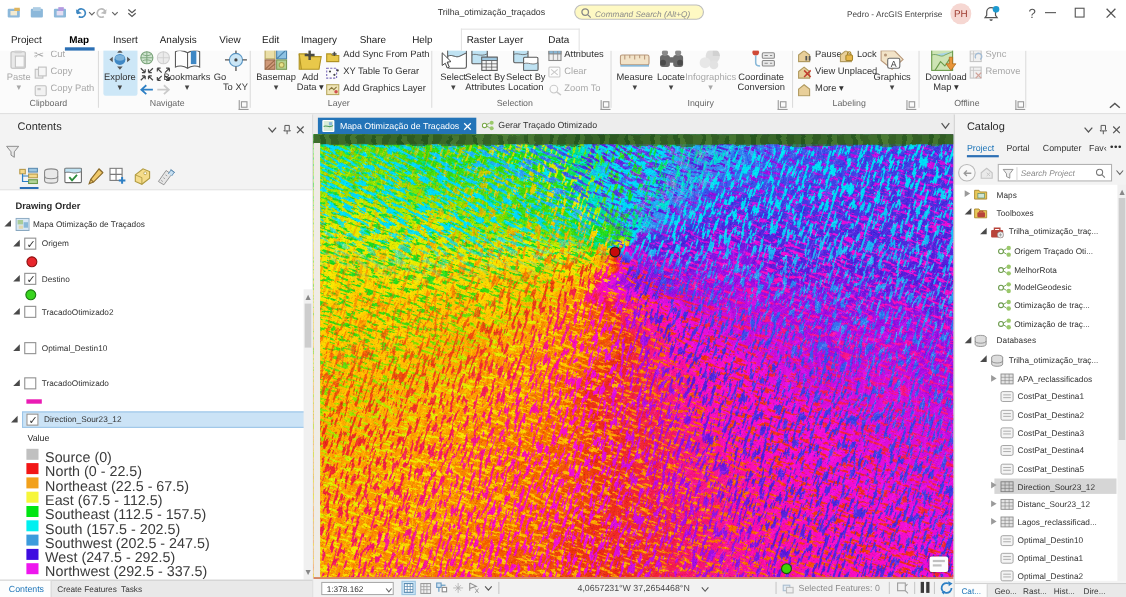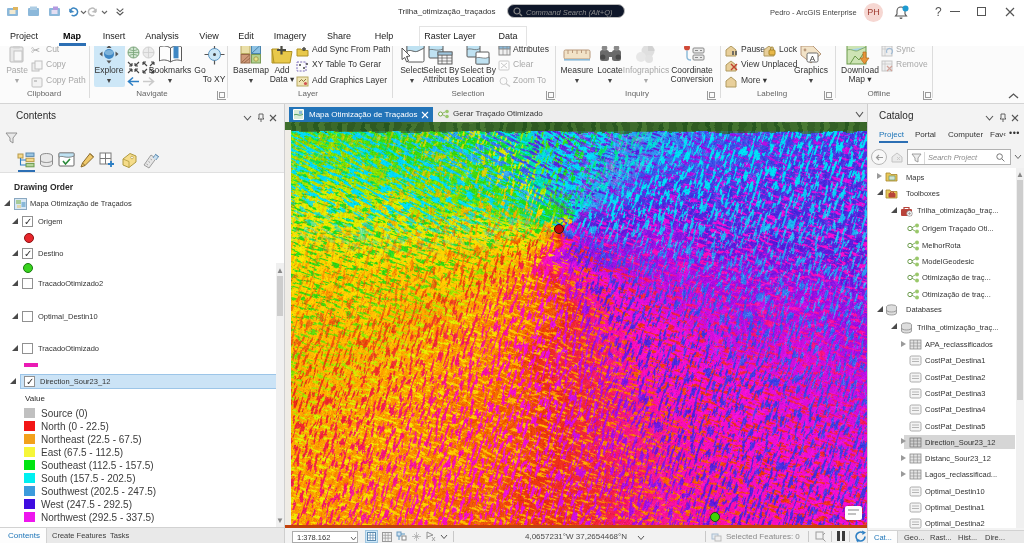--- a/index.html
+++ b/index.html
@@ -25,21 +25,21 @@
 .gray{color:#a8a8a8}
 .launch{position:absolute;width:9px;height:9px;border:1px solid #9a9a9a;border-top:none;border-right:none}
 .launch:after{content:"";position:absolute;right:1px;bottom:1px;width:4px;height:4px;border:1px solid #9a9a9a}
 
 #contents{position:absolute;left:0;top:104px;width:285px;height:439px;background:#f3f3f3;border-right:1px solid #cfcfcf}
 #mapview{position:absolute;left:285px;top:104px;width:582px;height:439px;background:#eee}
 #catalog{position:absolute;left:867px;top:104px;width:157px;height:439px;background:#f3f3f3;border-left:1px solid #cfcfcf}
 
 #maptabs{position:absolute;left:0;top:0;width:582px;height:18px;background:#ededed}
 #mapcanvas{position:absolute;left:0;top:18px;width:582px;height:403px;overflow:hidden;background:#e8e4da}
-#mapstatus{position:absolute;left:0;top:421px;width:582px;height:18px;background:#f2f2f2;border-top:3px solid #c2410c}
+#mapstatus{position:absolute;left:0;top:421px;width:582px;height:18px;background:#f2f2f2;border-top:1px solid #c2410c}
 .conicbg{background:conic-gradient(from 0deg at var(--cx) var(--cy),
   #00e2f4 0deg,#00dcf8 22deg,#28a8f4 38deg,#3a64ee 56deg,#4338e2 74deg,#5a1edc 94deg,
   #8e12e4 104deg,#c90edf 118deg,#f20cd6 134deg,#fb10b4 148deg,#f8137c 162deg,#f42240 172deg,
   #ee3112 184deg,#f86e00 202deg,#fe9c00 226deg,#ffc800 250deg,#f8e600 266deg,#dcee00 276deg,
   #8ce400 286deg,#3cdc0e 298deg,#16dd22 320deg,#00e282 340deg,#00e2d8 352deg,#00e2f4 360deg)}
 .conicA{background:conic-gradient(from -45deg at 394px 227px,#00e2f4 0deg,#00dcf8 22deg,#28a8f4 38deg,#3a64ee 56deg,#4338e2 74deg,#5a1edc 94deg,#8e12e4 104deg,#c90edf 118deg,#f20cd6 134deg,#fb10b4 148deg,#f8137c 162deg,#f42240 172deg,#ee3112 184deg,#f86e00 202deg,#fe9c00 226deg,#ffc800 250deg,#f8e600 266deg,#dcee00 276deg,#8ce400 286deg,#3cdc0e 298deg,#16dd22 320deg,#00e282 340deg,#00e2d8 352deg,#00e2f4 360deg)}
 .conicC{background:conic-gradient(from -88deg at 394px 227px,#00e2f4 0deg,#00dcf8 20deg,#28a8f4 38deg,#3a66ea 54deg,#4a38e0 70deg,#6414dc 90deg,#8e12e4 104deg,#c90edf 118deg,#f20cd6 134deg,#fb10b4 148deg,#f8137c 162deg,#f42240 172deg,#ee3112 184deg,#f86e00 202deg,#fe9c00 226deg,#ffc800 250deg,#f8e600 266deg,#dcee00 276deg,#8ce400 286deg,#3cdc0e 298deg,#16dd22 320deg,#00e282 340deg,#00e2d8 352deg,#00e2f4 360deg)}
 .conicB{background:conic-gradient(from 55deg at 394px 227px,#00e2f4 0deg,#00dcf8 22deg,#28a8f4 38deg,#3a64ee 56deg,#4338e2 74deg,#5a1edc 94deg,#8e12e4 104deg,#c90edf 118deg,#f20cd6 134deg,#fb10b4 148deg,#f8137c 162deg,#f42240 172deg,#ee3112 184deg,#f86e00 202deg,#fe9c00 226deg,#ffc800 250deg,#f8e600 266deg,#dcee00 276deg,#8ce400 286deg,#3cdc0e 298deg,#16dd22 320deg,#00e282 340deg,#00e2d8 352deg,#00e2f4 360deg)}
 #rasterbase{position:absolute;left:-80px;top:-80px;width:742px;height:563px;--cx:354px;--cy:187px;filter:url(#warp)}
 .patchwrap{position:absolute;left:-120px;top:-120px;width:822px;height:643px}
@@ -59,21 +59,21 @@
 #basemapstrip{position:absolute;left:0;top:0;width:582px;height:10px;background:repeating-linear-gradient(90deg,#3a6a2a 0 7px,#24521a 7px 11px,#4a7a33 11px 16px,#2d5a21 16px 23px);filter:url(#warp4);opacity:.75}
 #paleleft{position:absolute;left:0;top:8px;width:6px;height:395px;background:#efece6}
 .searchbox{position:absolute;background:#fff;border:1px solid #b2b2b2}
 .sitalic{font-style:italic;color:#8b8b8b;font-size:11px}
 .trirow{position:absolute;white-space:nowrap;font-size:7.5px;color:#333}
 .cb{position:absolute;width:11px;height:11px;background:#fff;border:1px solid #919191}
 .cb.on:after{content:"\2713";position:absolute;left:1px;top:-1px;font-size:10px;color:#333}
 .exp{position:absolute;width:0;height:0;border-style:solid}
 .exp.open{border-width:0 0 6px 6px;border-color:transparent transparent #4a4a4a transparent}
 .exp.closed{border-width:3.5px 0 3.5px 5px;border-color:transparent transparent transparent #9a9a9a}
-.leg{position:absolute;font-size:10px;color:#3b3b3b;white-space:nowrap}
+.leg{position:absolute;font-size:13px;color:#3b3b3b;white-space:nowrap}
 .legsw{position:absolute;width:11px;height:10px}
 
 .crow{position:absolute;white-space:nowrap;font-size:7.5px;color:#333}
 
 .sbtrack{position:absolute;background:#f0f0f0}
 .sbthumb{position:absolute;background:#cdcdcd}
 .sbarrow{position:absolute;font-size:8px;color:#888;text-align:center}
 </style>
 </head>
 <body>
@@ -147,21 +147,21 @@
     <path d="M75 6 l2.5 2.5 l2.5 -2.5" fill="none" stroke="#666" stroke-width="1.1"></path>
     <path d="M90 7 a3.8 3.8 0 1 0 -1.6 3" fill="none" stroke="#bbb" stroke-width="1.5"></path>
       <path d="M91 3.5 L90 8 L85.5 7 Z" fill="#bbb"></path>
     <path d="M96 6 l2.5 2.5 l2.5 -2.5" fill="none" stroke="#666" stroke-width="1.1"></path>
   </svg>
   <svg class="abs" style="left:115px;top:7px" width="10" height="10" viewBox="0 0 12 12">
       <path d="M2 2 l4 3.5 l4 -3.5" fill="none" stroke="#555" stroke-width="1.3"></path>
       <path d="M2 6 l4 3.5 l4 -3.5" fill="none" stroke="#555" stroke-width="1.3"></path>
     </svg>
   <div class="abs tt" style="left:398px;top:7px;font-size:8px;color:#333">Trilha_otimização_traçados</div>
-  <div class="abs" style="left:507px;top:4px;width:118px;height:14px;border:1px solid #bdbdbd;border-radius:8px;background:#0f172a">
+  <div class="abs" style="left:522px;top:4px;width:118px;height:14px;border:1px solid #bdbdbd;border-radius:8px;background:#fef9c3">
     <svg class="abs" style="left:5px;top:2px" width="10" height="10" viewBox="0 0 10 10">
         <circle cx="4" cy="4" r="3" fill="none" stroke="#888" stroke-width="1.2"></circle>
         <path d="M6.5 6.5 L9 9" stroke="#888" stroke-width="1.2"></path>
       </svg>
     <div class="abs tt sitalic" style="left:18px;top:3px;font-size:7.5px">Command Search (Alt+Q)</div>
   </div>
   <div class="abs tt" style="left:770px;top:8px;font-size:7.5px;color:#444">Pedro - ArcGIS Enterprise</div>
   <div class="abs" style="left:864px;top:3px;width:19px;height:19px;border-radius:50%;background:#f6d7d2;color:#9e3a2f;font-size:9px;text-align:center;line-height:19px">PH</div>
   <svg class="abs" style="left:893px;top:5px" width="16" height="16" viewBox="0 0 16 16">
       <path d="M8 2 a4 4 0 0 1 4 4 v3 l1.5 2 h-11 l1.5 -2 v-3 a4 4 0 0 1 4 -4 z" fill="none" stroke="#555" stroke-width="1.1"></path>

